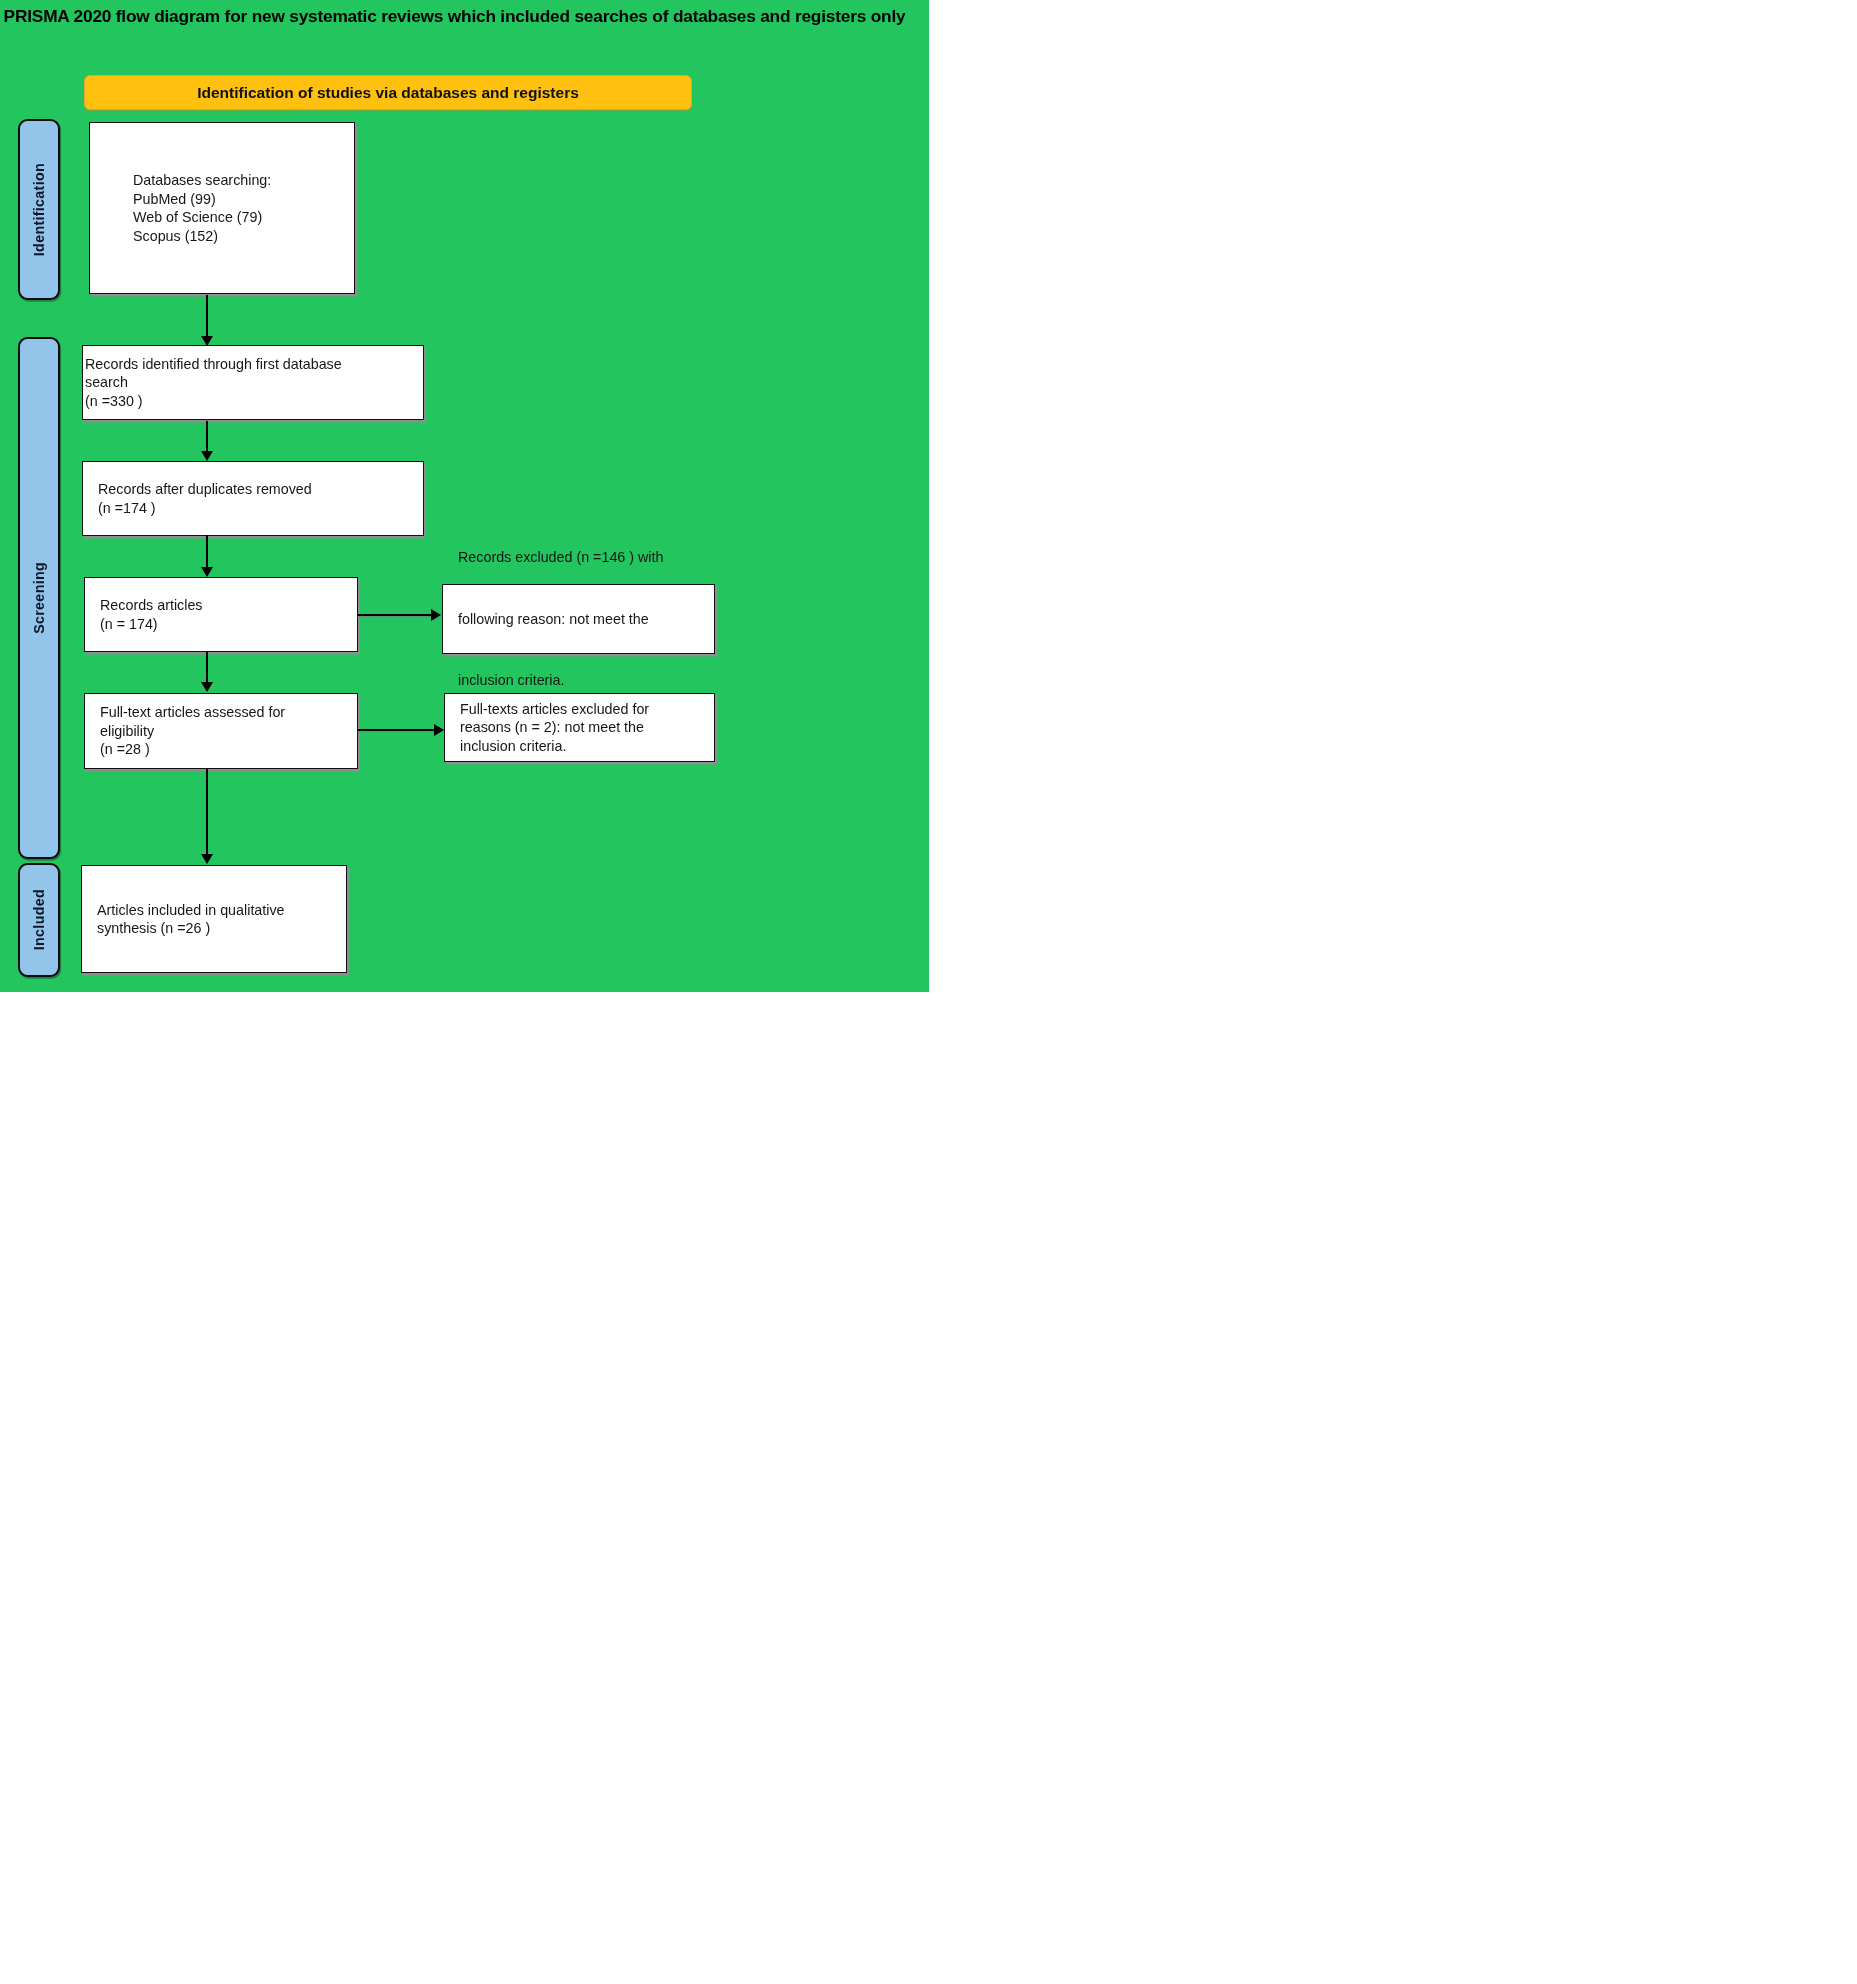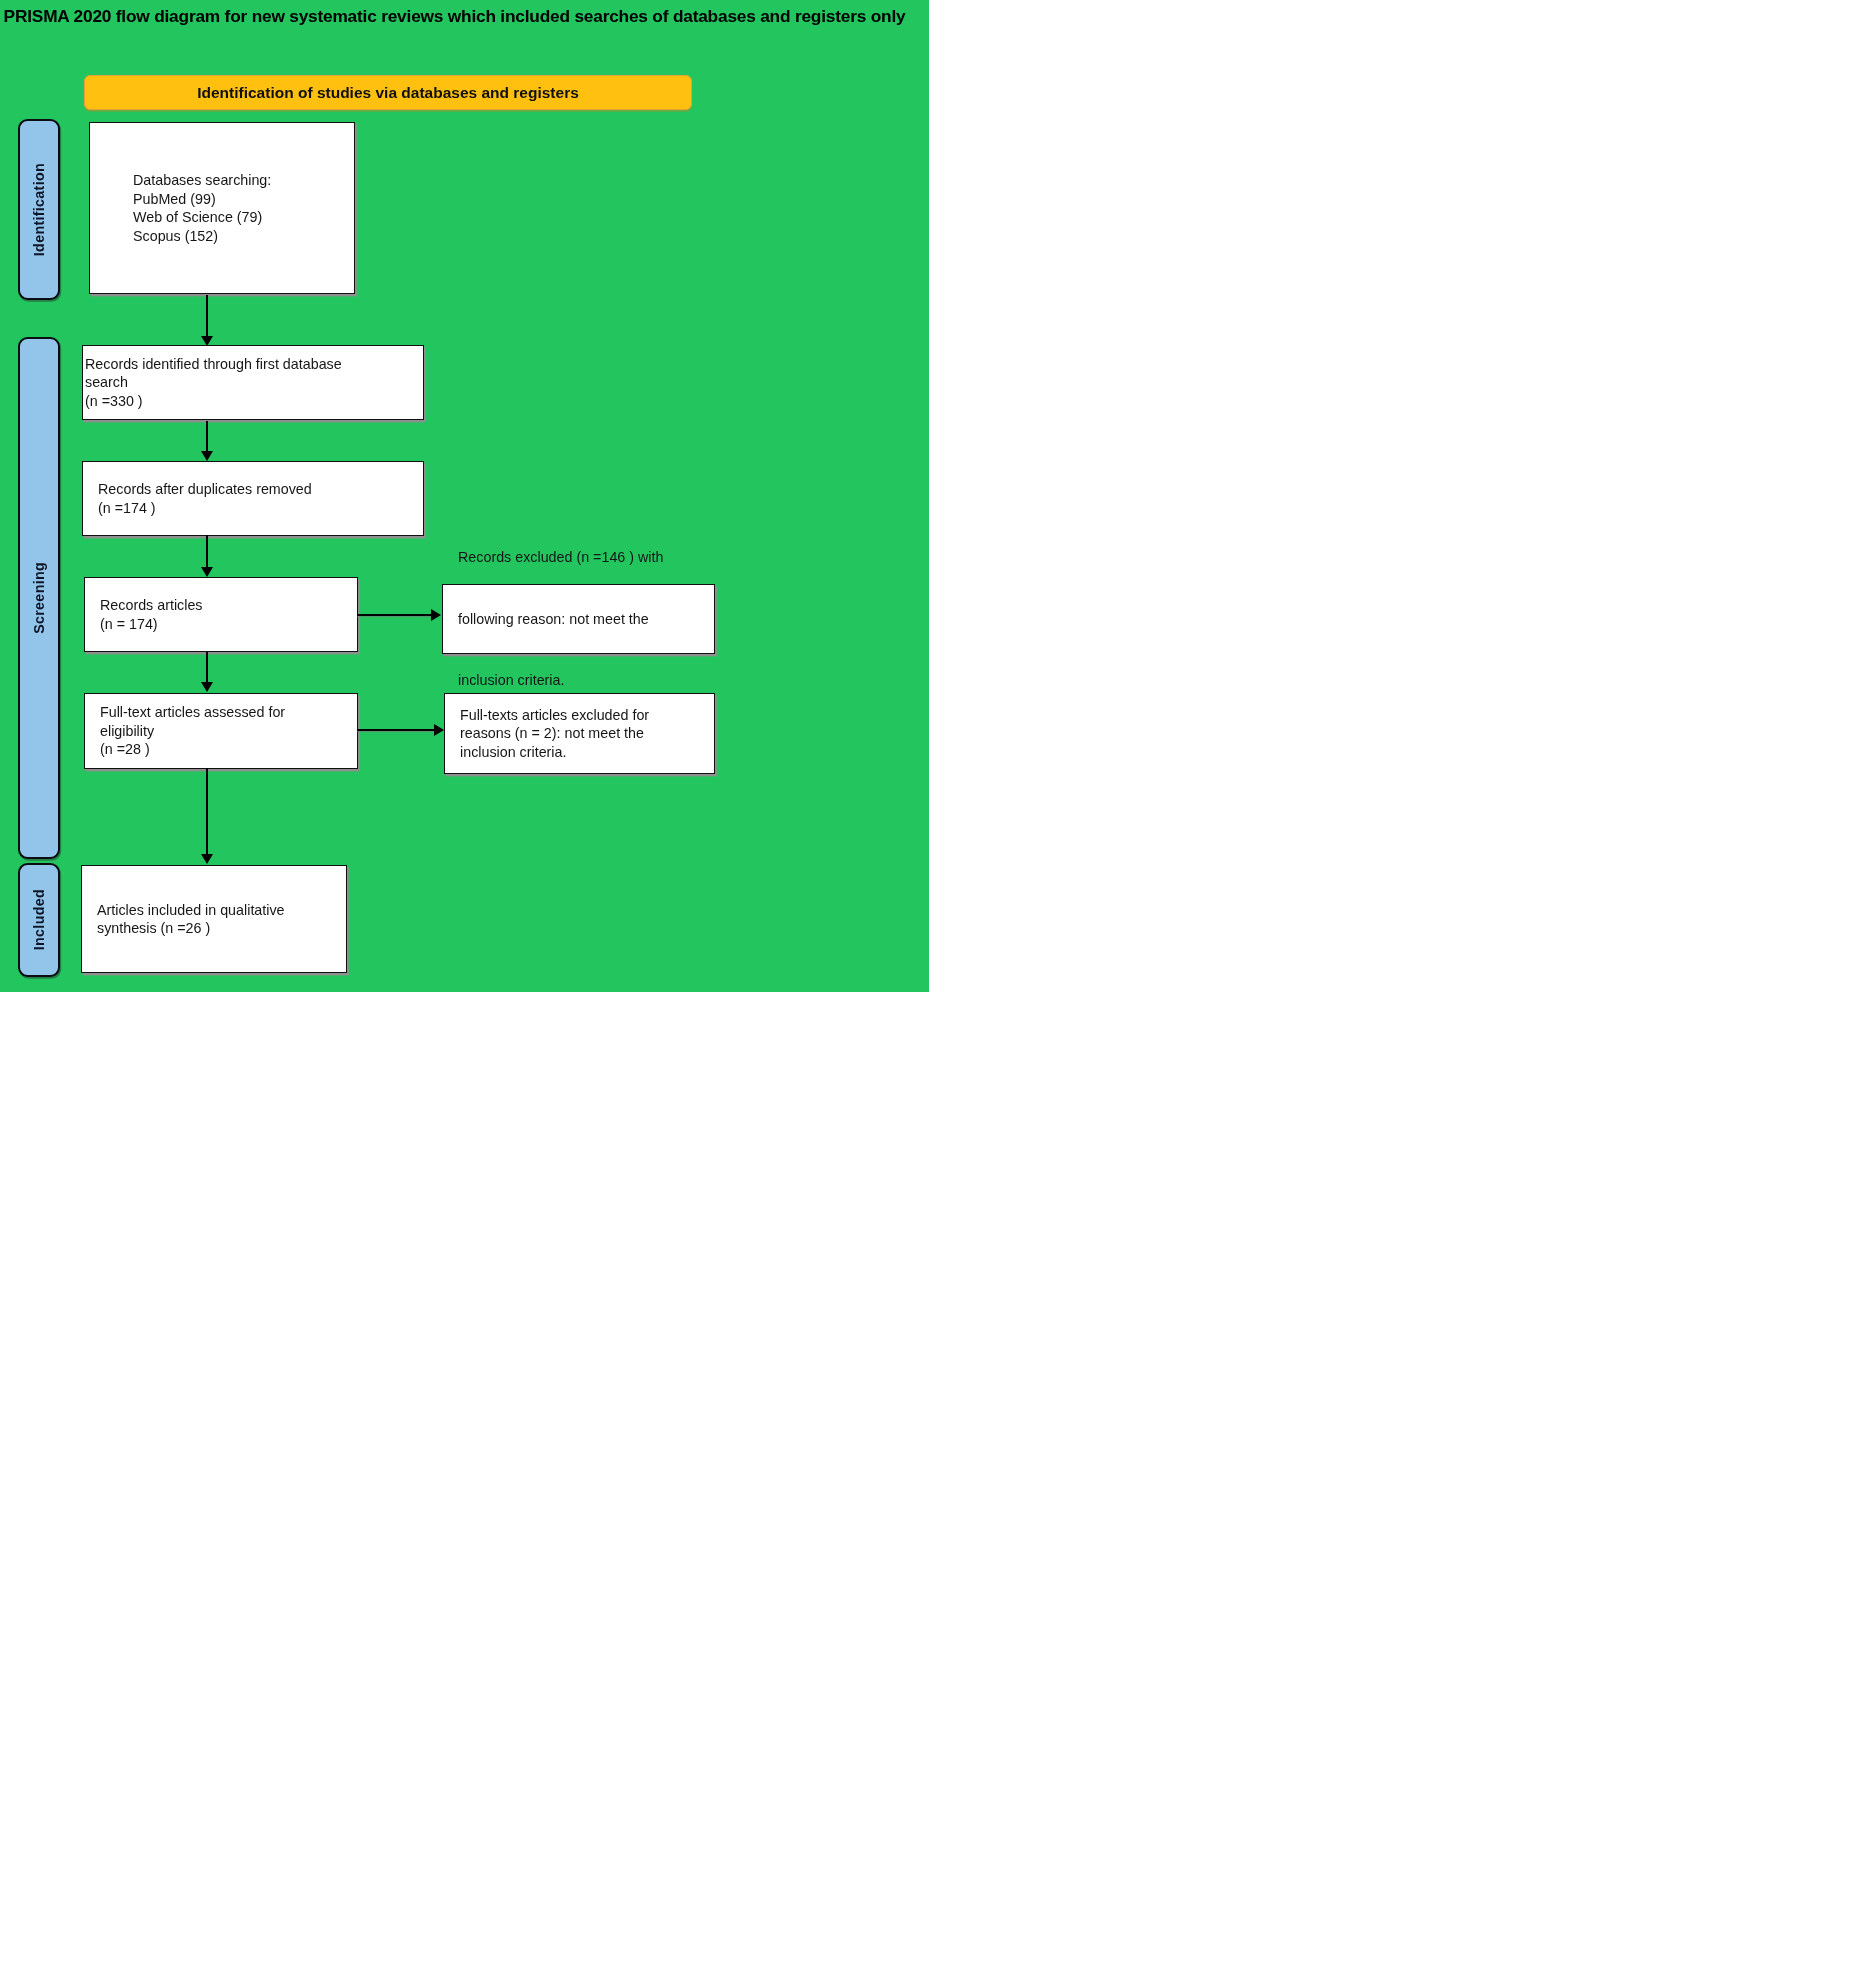--- a/index.html
+++ b/index.html
@@ -26,21 +26,21 @@
   .stage-included{top:863px;height:114px;}
   .fbox{position:absolute;background:#fff;border:1.8px solid var(--box-border);box-shadow:1.8px 2.4px 0 var(--box-shadow);
     display:flex;flex-direction:column;justify-content:center;}
   .fbox .ln{font-size:14.3px;line-height:18.5px;color:var(--text);}
   .b-databases{left:81px;top:122px;width:266px;height:172px;padding-left:43px;margin-left:8px;}
   .b-identified{left:82px;top:345px;width:342px;height:75px;padding-left:2px;}
   .b-dedup{left:82px;top:461px;width:342px;height:75px;padding-left:15px;}
   .b-screened{left:84px;top:577px;width:274px;height:75px;padding-left:15px;}
   .b-rexcluded{left:442px;top:584px;width:273px;height:70px;padding-left:15px;gap:43px;}
   .b-fulltext{left:84px;top:693px;width:274px;height:76px;padding-left:15px;}
-  .b-ftexcluded{left:444px;top:693px;width:271px;height:81px;padding-left:15px;}
+  .b-ftexcluded{left:444px;top:693px;width:271px;height:69px;padding-left:15px;}
   .b-included{left:81px;top:865px;width:266px;height:108px;padding-left:15px;}
   .varrow{position:absolute;width:12px;}
   .varrow .shaft{position:absolute;left:5.4px;top:0;bottom:9.6px;width:1.2px;background:var(--arrow);}
   .varrow .head{position:absolute;left:0;bottom:0;width:0;height:0;
     border-left:6px solid transparent;border-right:6px solid transparent;border-top:10.2px solid var(--arrow);}
   .harrow{position:absolute;height:12px;}
   .harrow .shaft{position:absolute;left:0;right:9px;top:5.1px;height:1.8px;background:var(--arrow);box-shadow:0 1.2px 0 rgba(120,120,120,.55);}
   .harrow .head{position:absolute;right:0;top:0;width:0;height:0;
     border-top:6px solid transparent;border-bottom:6px solid transparent;border-left:10.2px solid var(--arrow);}
 </style>

